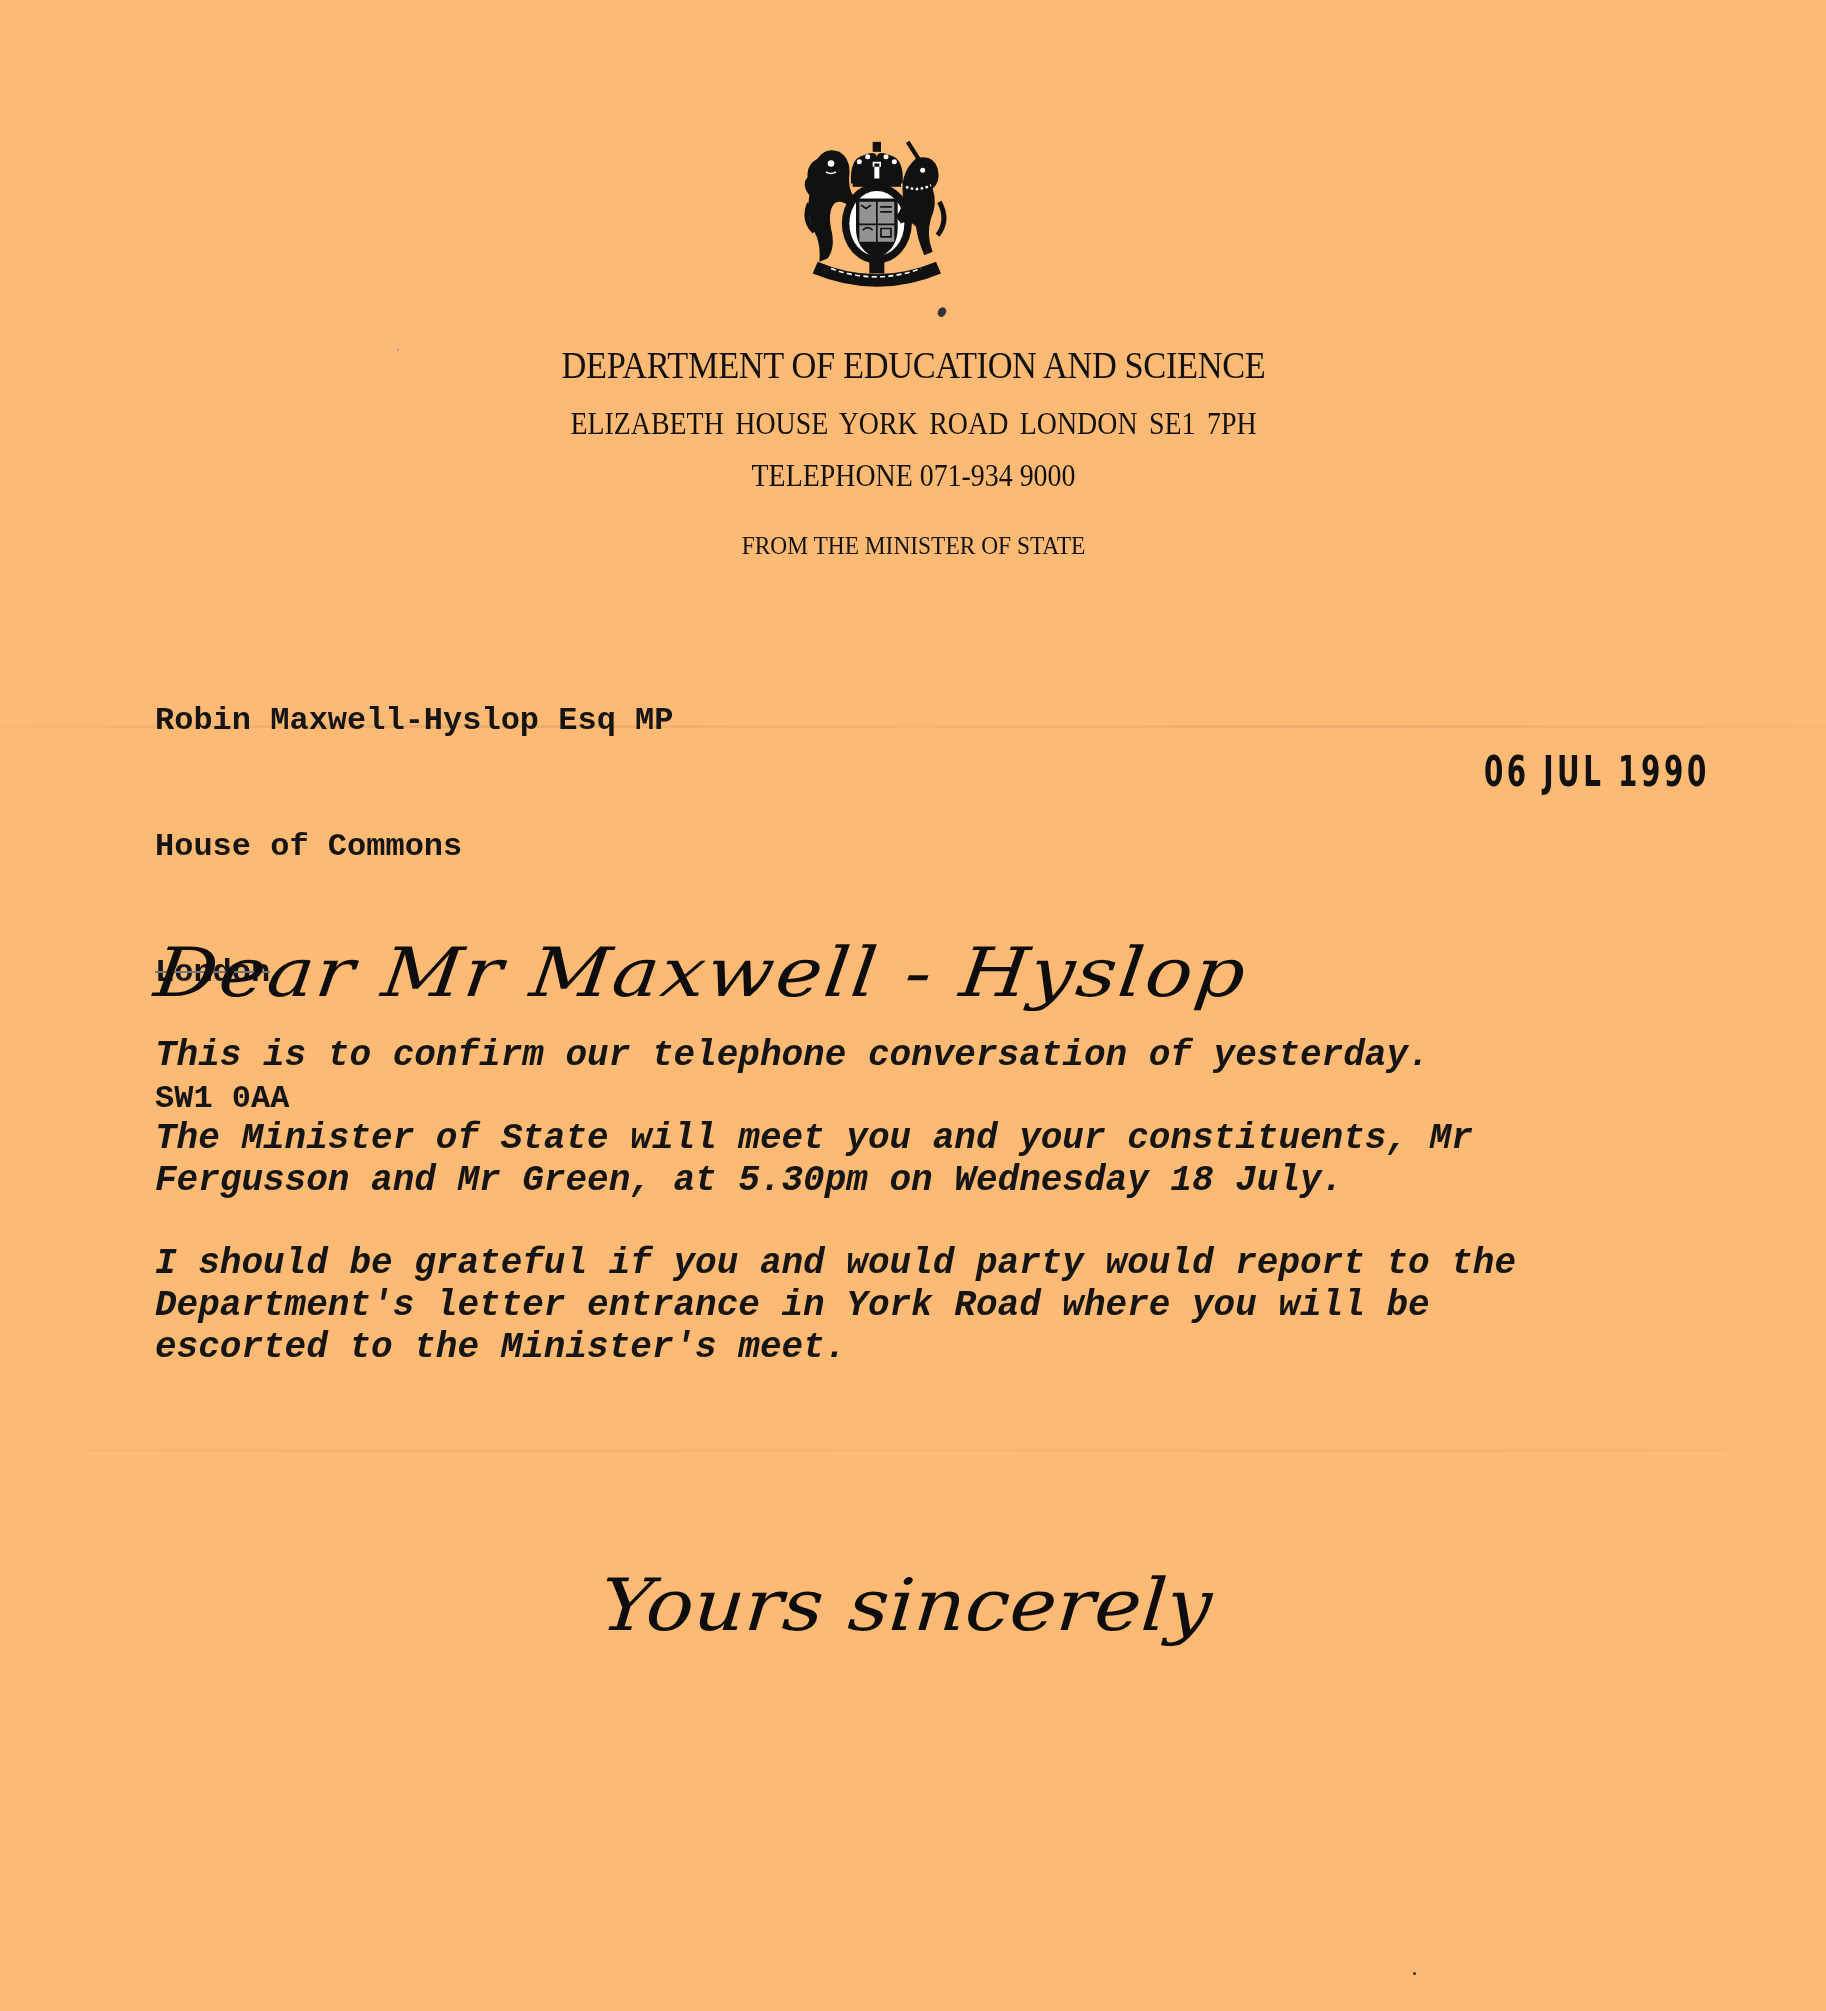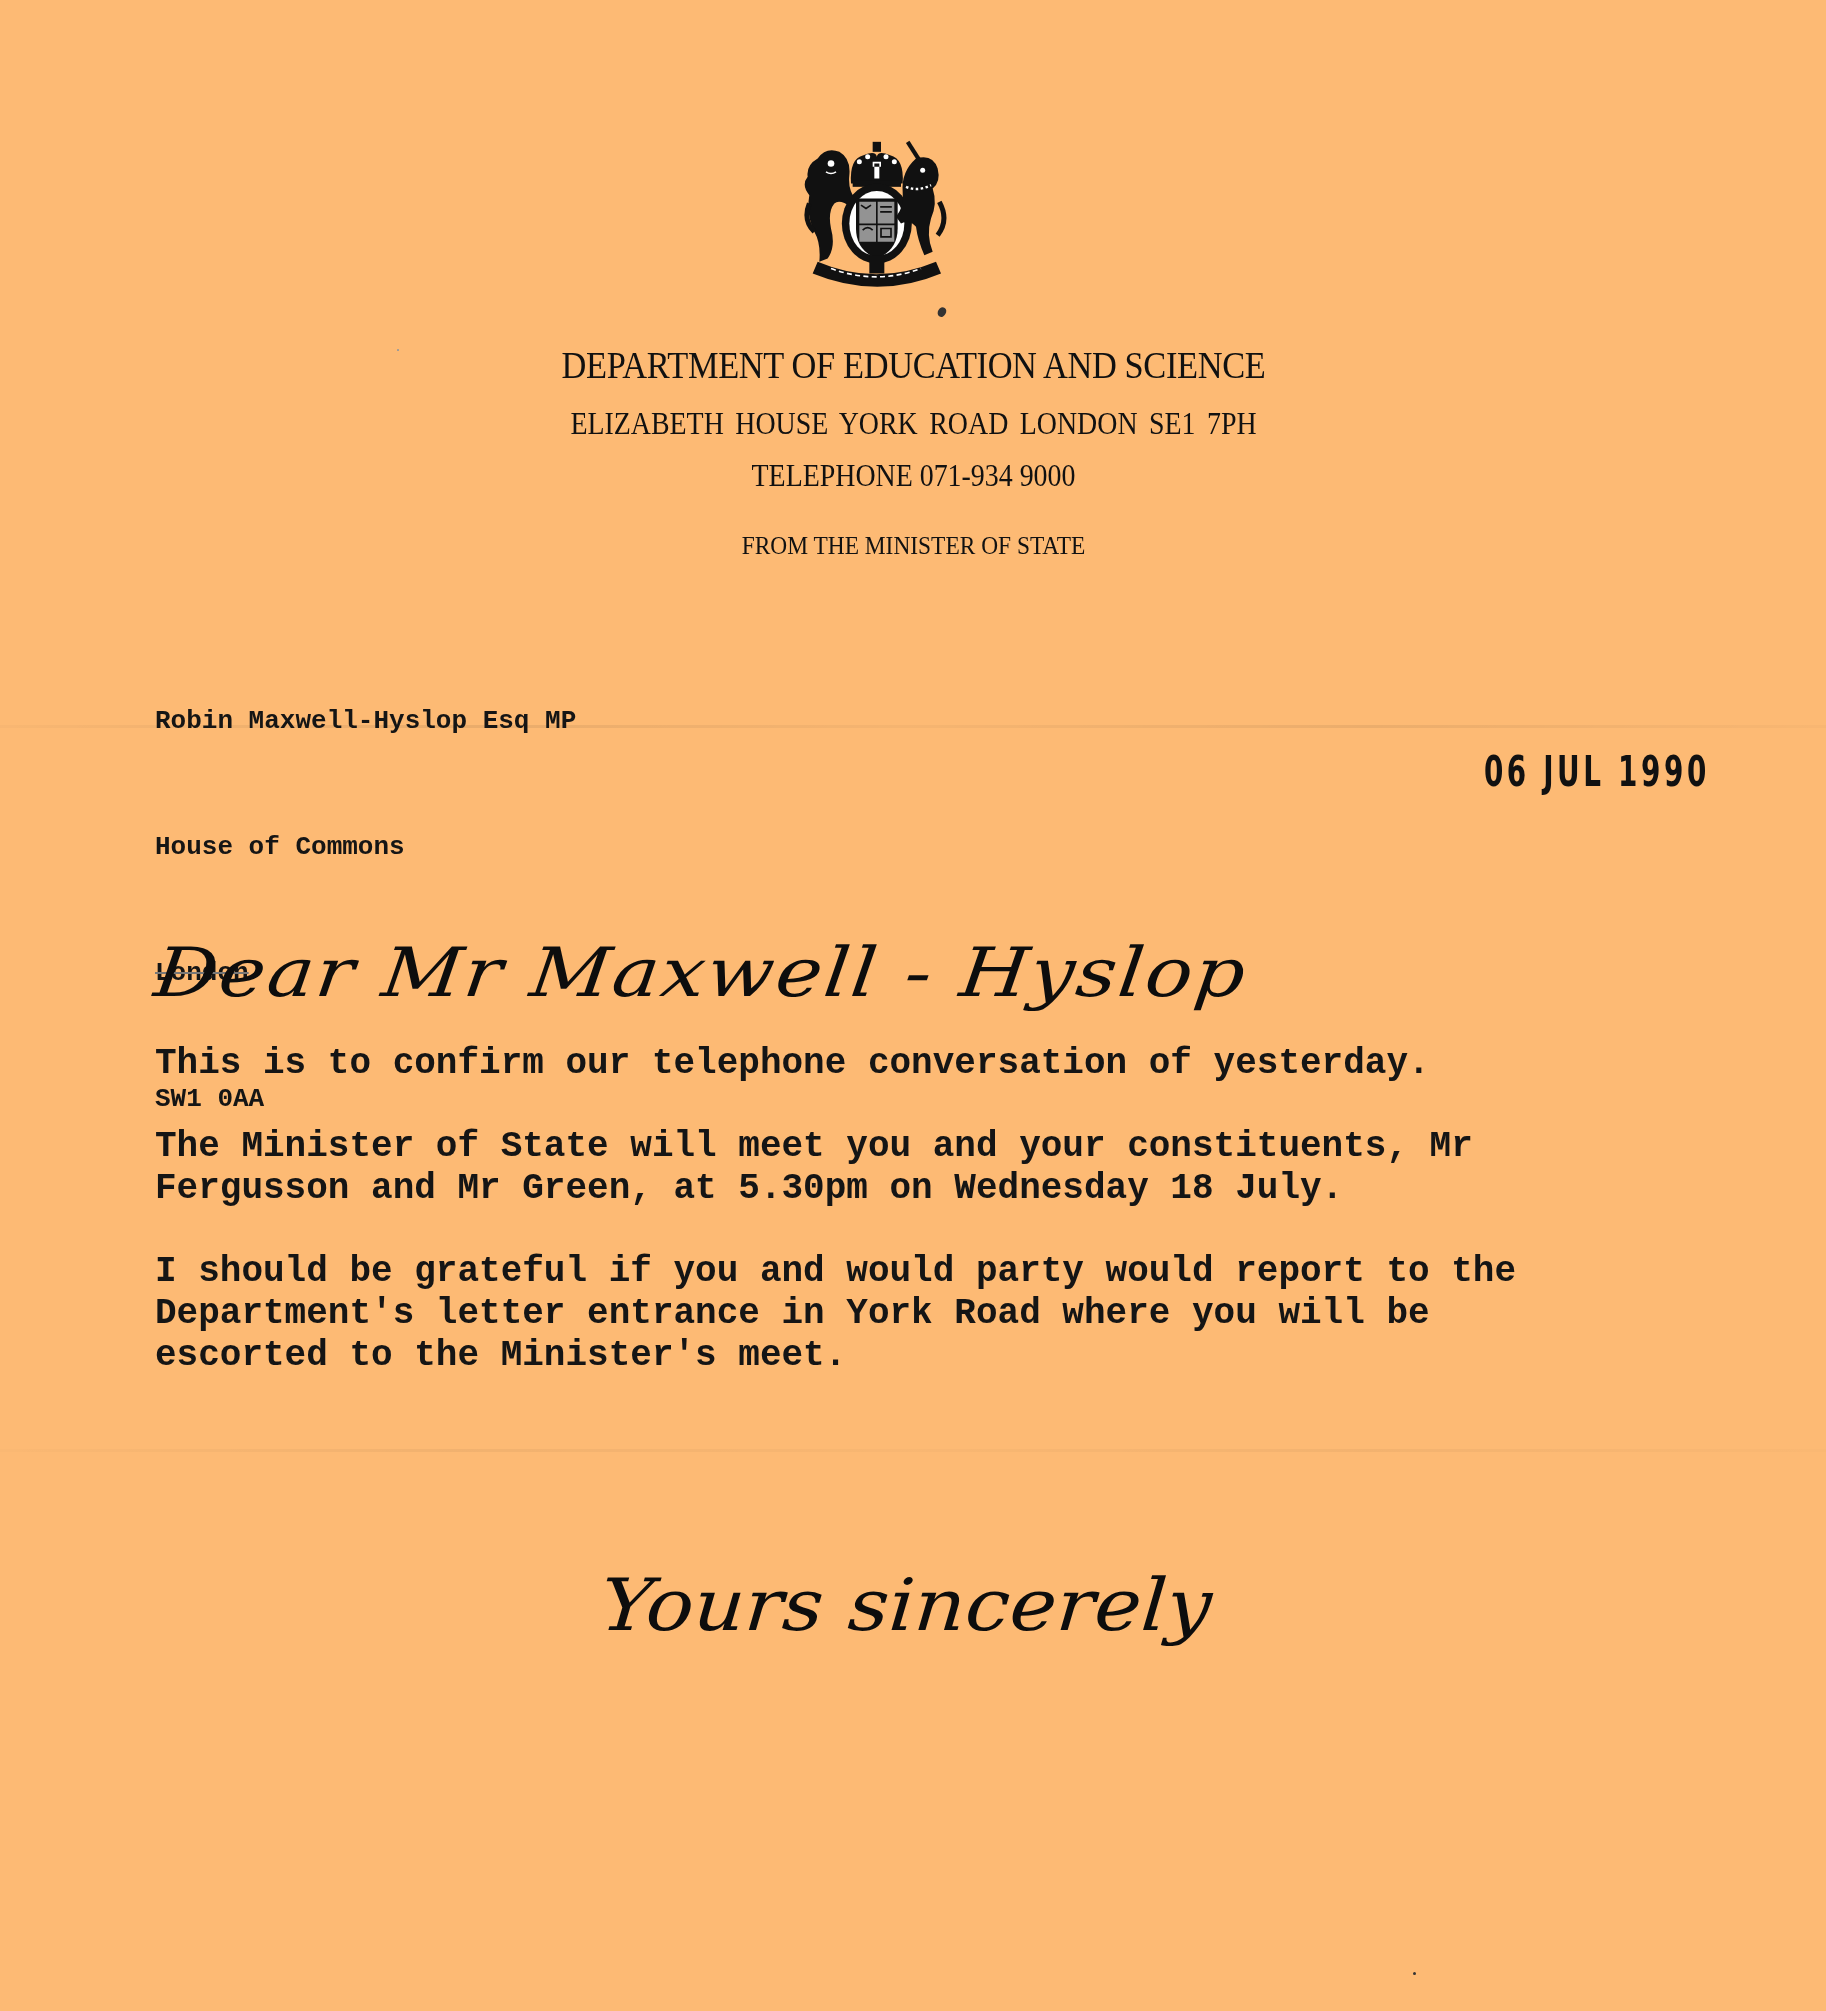--- a/index.html
+++ b/index.html
@@ -8,28 +8,28 @@
   .crease { position: absolute; left: 0; width: 1827px; height: 2.5px;
             background: linear-gradient(90deg, rgba(0,0,0,0.02), rgba(0,0,0,0.08), rgba(0,0,0,0.03), rgba(0,0,0,0.07), rgba(0,0,0,0.02)); }
   .crest { position: absolute; left: 801px; top: 125px; width: 150px; height: 167px; }
   .head { position: absolute; left: 0; width: 1827px; text-align: center;
           font-family: "Liberation Serif", "DejaVu Serif", serif; color: #111; }
   .h1 { top: 344px; font-size: 37px; letter-spacing: -0.4px; transform: scaleX(0.93); }
   .h2 { top: 406px; font-size: 31px; transform: scaleX(0.9); word-spacing: 5px; }
   .h3 { top: 458px; font-size: 31px; transform: scaleX(0.9); }
   .h4 { top: 531px; font-size: 26px; transform: scaleX(0.9); }
   .mono { font-family: "Liberation Mono", "DejaVu Sans Mono", monospace; font-weight: bold; color: #151515; }
-  .addr { position: absolute; left: 155px; top: 616px; font-size: 26px; line-height: 42px; white-space: pre; }
+  .addr { position: absolute; left: 155px; top: 616px; font-size: 32px; line-height: 42px; white-space: pre; }
   .addr .strike { text-decoration: line-through; text-decoration-thickness: 1.7px; text-decoration-color: #777; }
   .date { position: absolute; right: 117px; top: 746px; font-family: "DejaVu Sans Condensed", "DejaVu Sans", sans-serif;
           font-weight: bold; font-size: 43px; letter-spacing: 5px; transform: scaleX(0.72); transform-origin: right center; }
   .salute { position: absolute; left: 155px; top: 933px; font-family: "DejaVu Serif", serif; font-style: italic;
             font-size: 68px; letter-spacing: 1.7px; color: #0d0d0d; transform: scaleX(1.15) skewX(-6deg); transform-origin: left center; }
   .body { position: absolute; left: 155px; top: 1035px; width: 1570px; font-size: 36px; line-height: 42px; }
-  .body p { margin: 8px 0 41px 0; white-space: pre; }
+  .body p { margin: 0 0 41px 0; white-space: pre; font-style: italic; }
   .closing { position: absolute; left: 601px; top: 1563px; font-family: "DejaVu Serif", serif; font-style: italic;
              font-size: 72px; color: #0d0d0d; transform: scaleX(1.1) skewX(-4deg); transform-origin: left center; }
   .sigtitle { position: absolute; right: 115px; top: 1868px; font-size: 36px; line-height: 42px; white-space: pre; }
   .speck { position: absolute; background: #333; border-radius: 50%; }
 </style>
 </head>
 <body>
 
 <div class="page">
 

